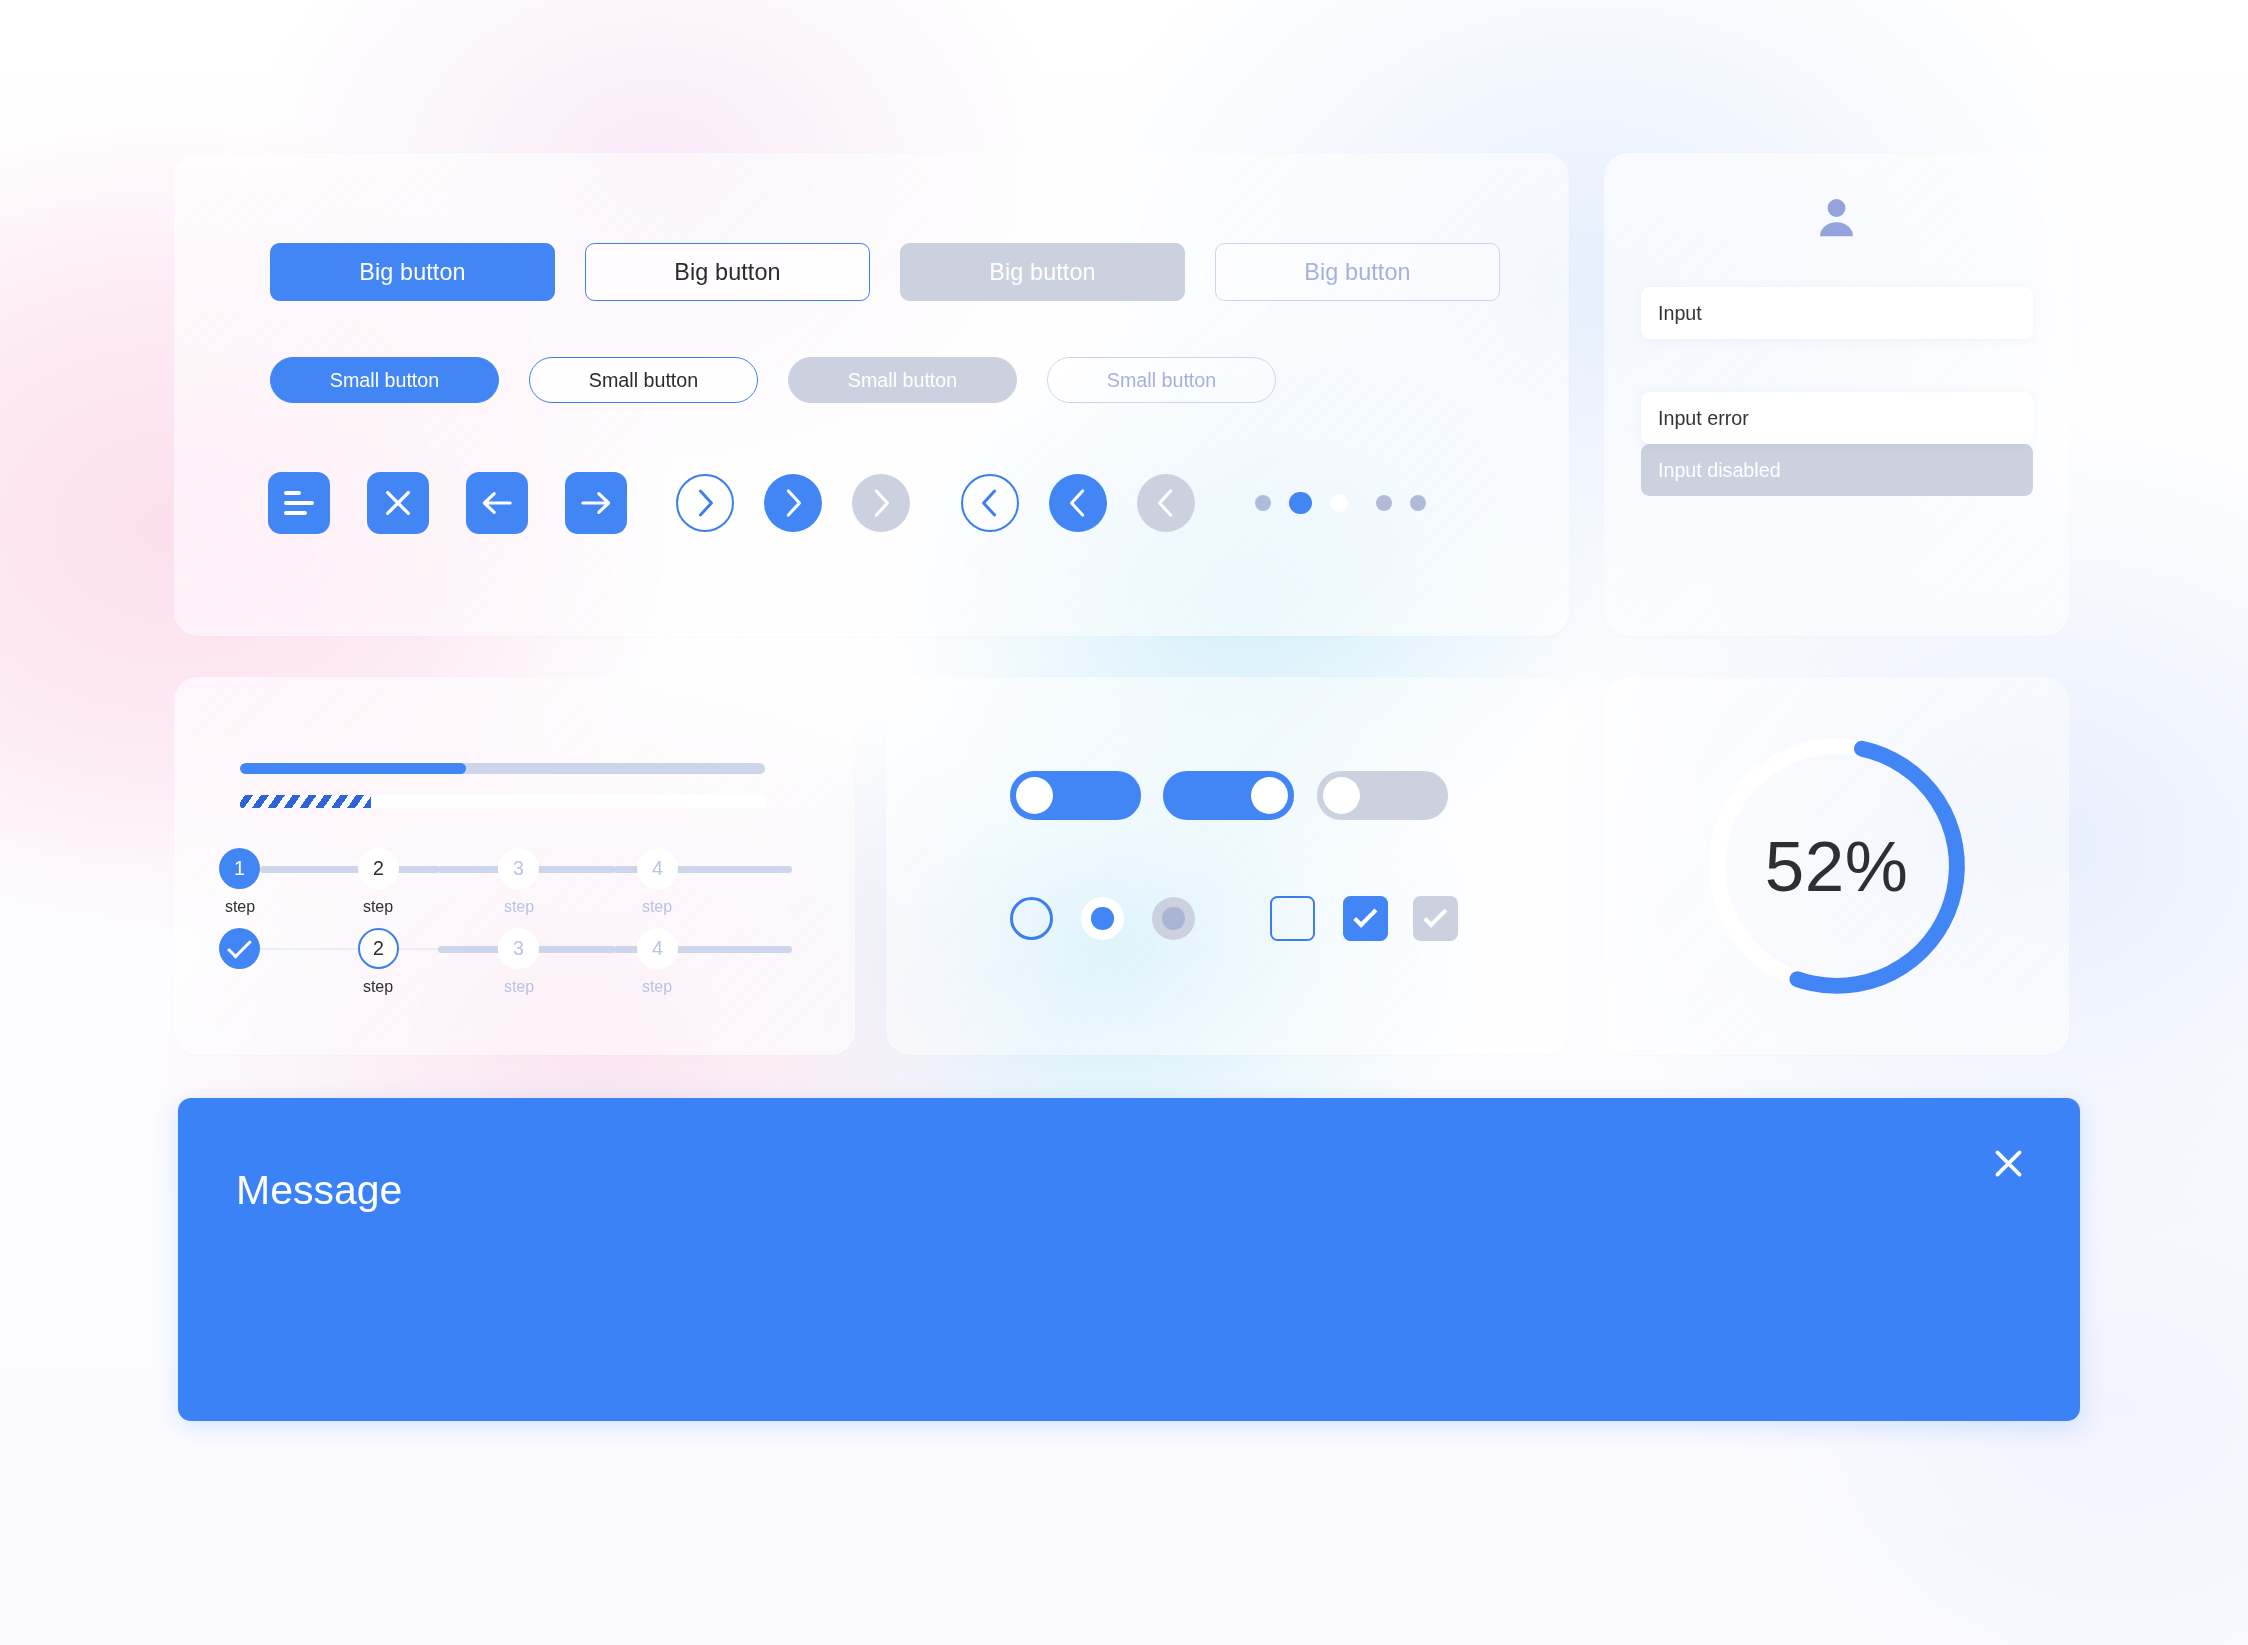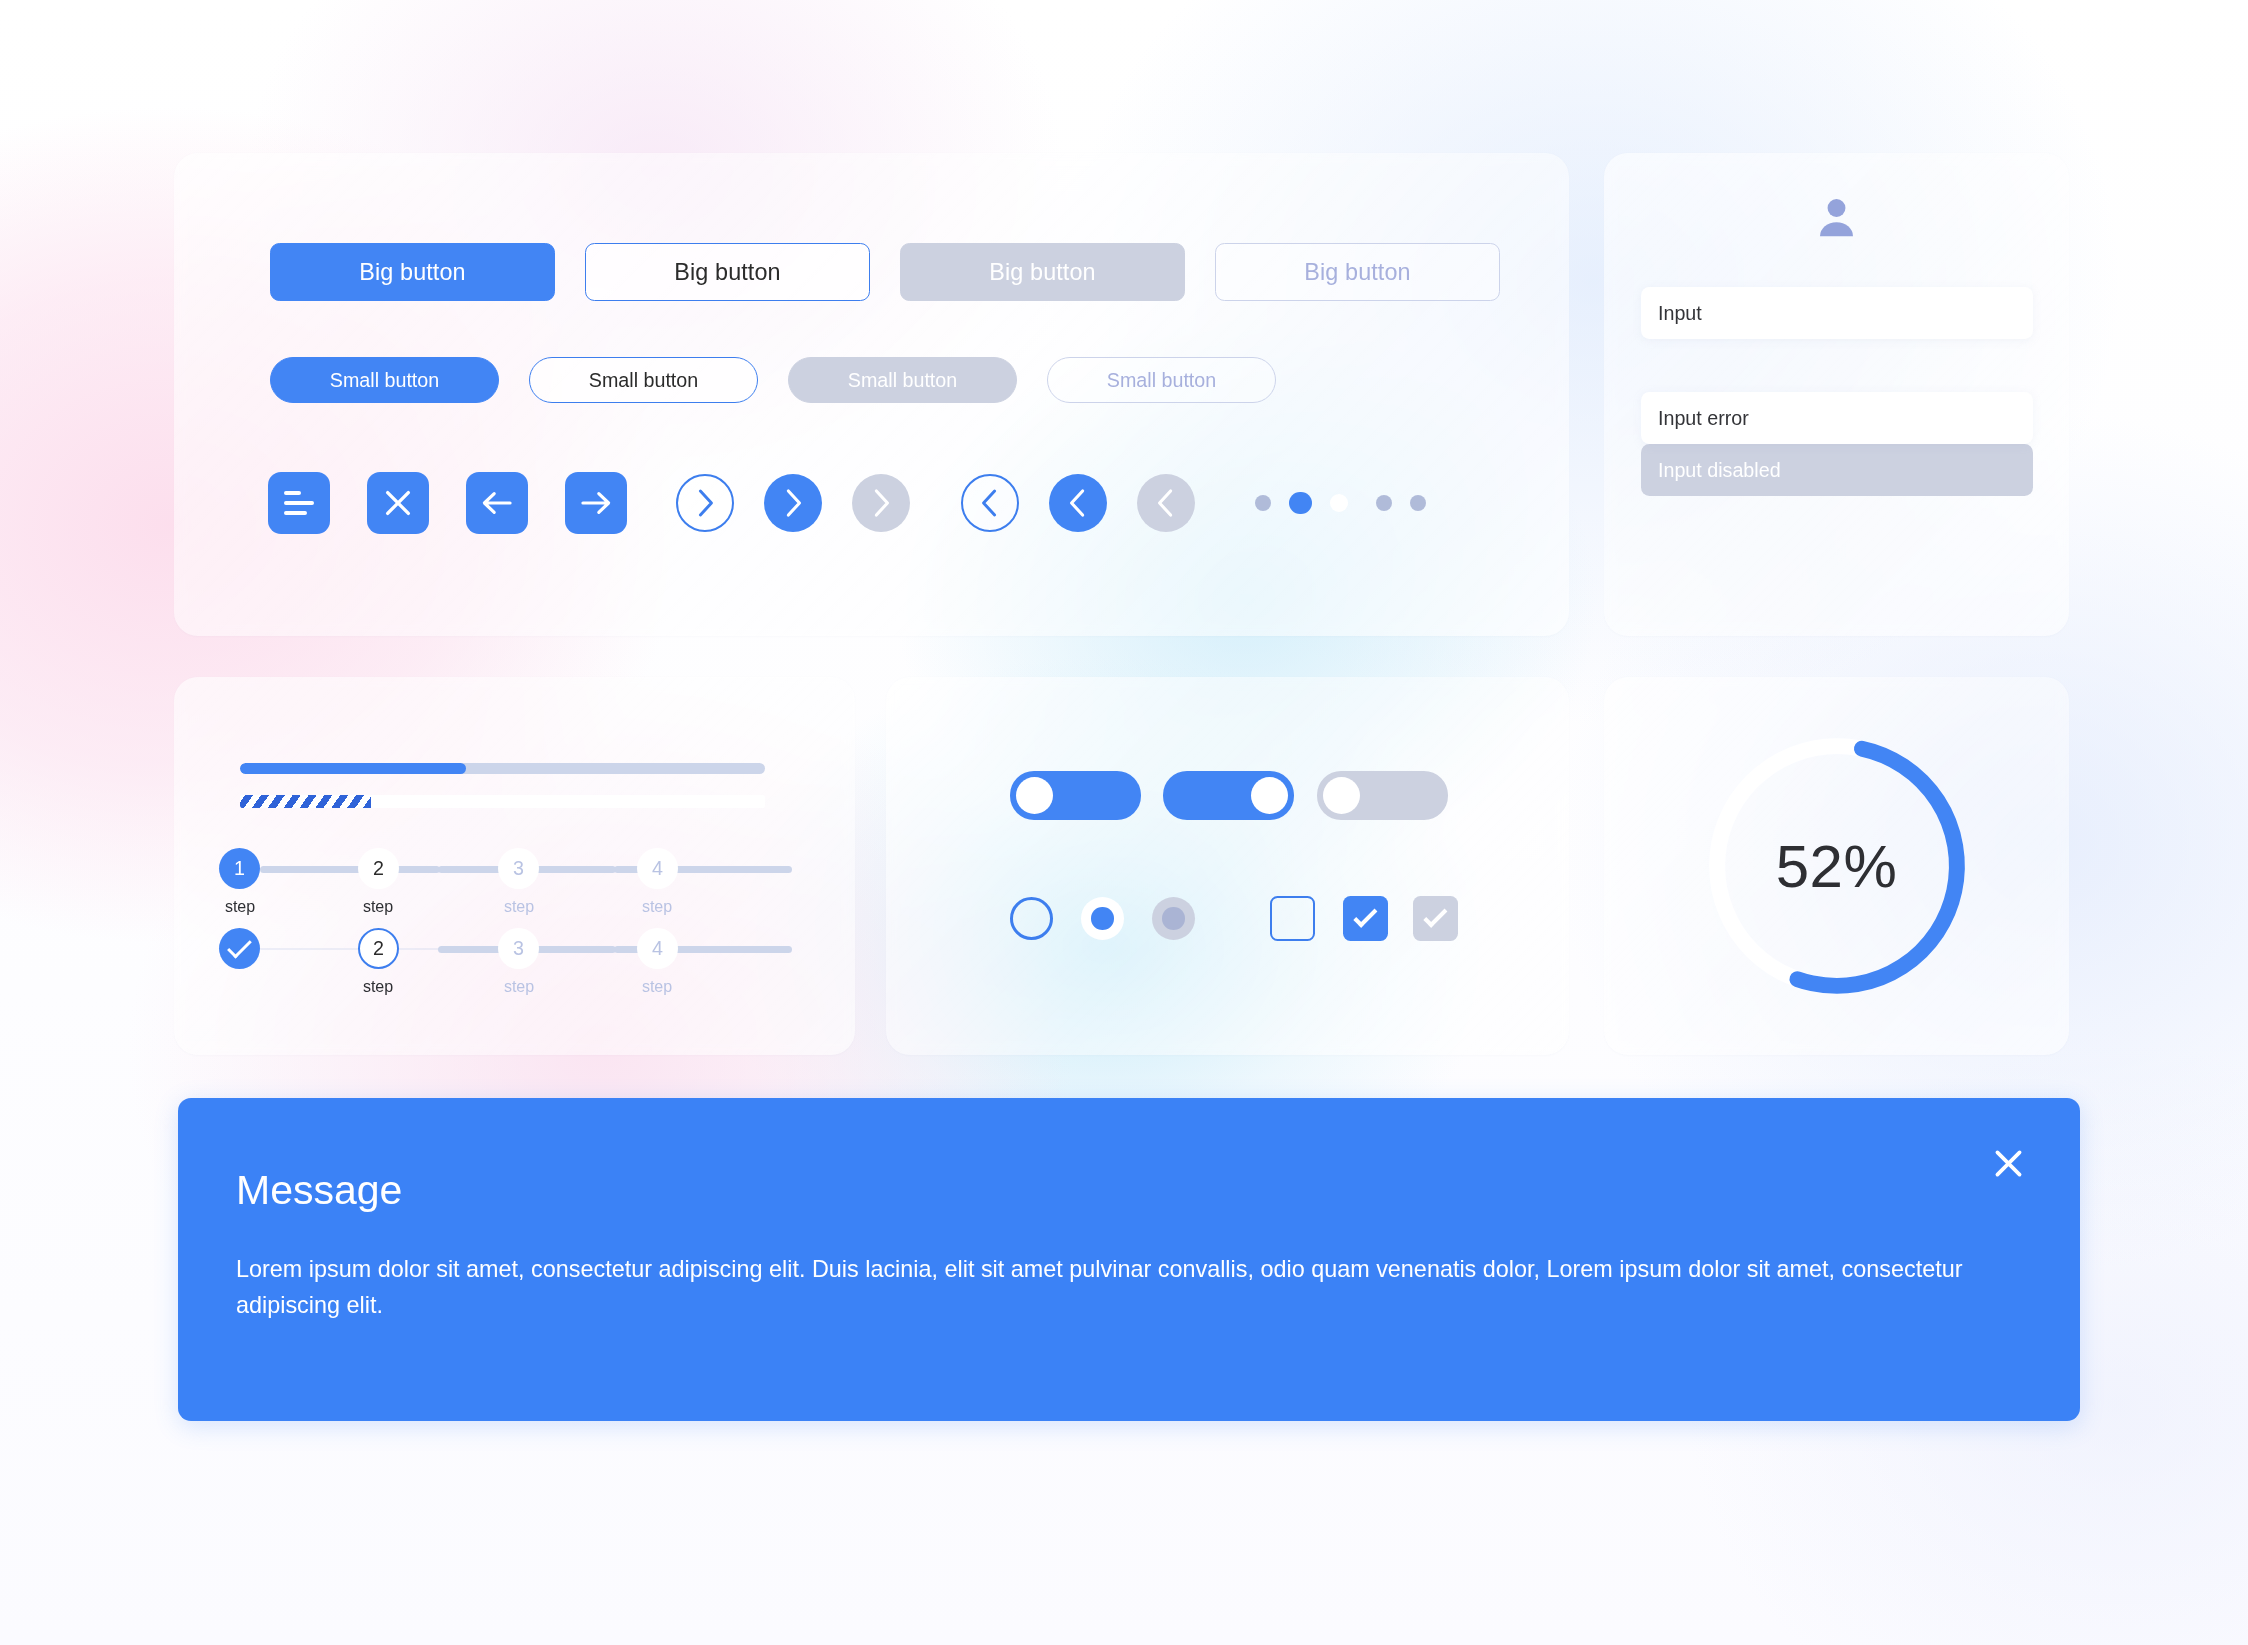--- a/index.html
+++ b/index.html
@@ -250,21 +250,21 @@
   .cb-empty { border: 2.8px solid #3d7eee; background: transparent; }
   .cb-on    { background: #4285f4; }
   .cb-dis   { background: #ccd1e0; }
   .cb-tick  { width: 22.5px; height: 11.2px; border-left: 4.7px solid #fff; border-bottom: 4.7px solid #fff; transform: rotate(-45deg) translate(1.9px,-1.9px); }
 
   
   #circ-wrap { position: absolute; left: 50%; top: 50%; transform: translate(-50%,-50%); width: 266px; height: 266px; }
   #circ-pct {
     position: absolute; inset: 0;
     display: flex; align-items: center; justify-content: center;
-    font-size: 60px; color: #2e2f33; letter-spacing: 0.5px;
+    font-size: 71px; color: #2e2f33; letter-spacing: 0.5px;
   }
 
   
   #message-banner {
     position: absolute;
     left: 178px; top: 1098px;
     width: 1902px; height: 323px;
     background: #3b82f6;
     border-radius: 13px;
     box-shadow: 0 5.6px 24px rgba(66,133,244,0.20);
@@ -478,21 +478,20 @@
       <svg width="266" height="266" viewBox="0 0 284 284">
         <circle cx="142" cy="142" r="128" fill="none" stroke="#ffffff" stroke-width="17"></circle>
         <circle id="circ-arc" cx="142" cy="142" r="128" fill="none" stroke="#4285f4" stroke-width="17" stroke-linecap="round" transform="rotate(-78 142 142)" stroke-dasharray="804.247719318987" stroke-dashoffset="386.03890527311376"></circle>
       </svg>
       <div id="circ-pct">52%</div>
     </div>
   </div>
 
   <div id="message-banner">
     <div id="message-title">Message</div>
-    <div id="message-body">Lorem ipsum dolor sit amet, consectetur adipiscing elit. Duis lacinia, elit sit amet pulvinar convallis, odio quam venenatis dolor, Lorem ipsum dolor sit amet, consectetur adipiscing elit.</div>
     <div id="message-close">
       <svg width="37" height="37" viewBox="0 0 40 40">
         <path d="M8 8 L32 32 M32 8 L8 32" stroke="#ffffff" stroke-width="4" stroke-linecap="round"></path>
       </svg>
     </div>
   </div>
 
 </div>
 
 

